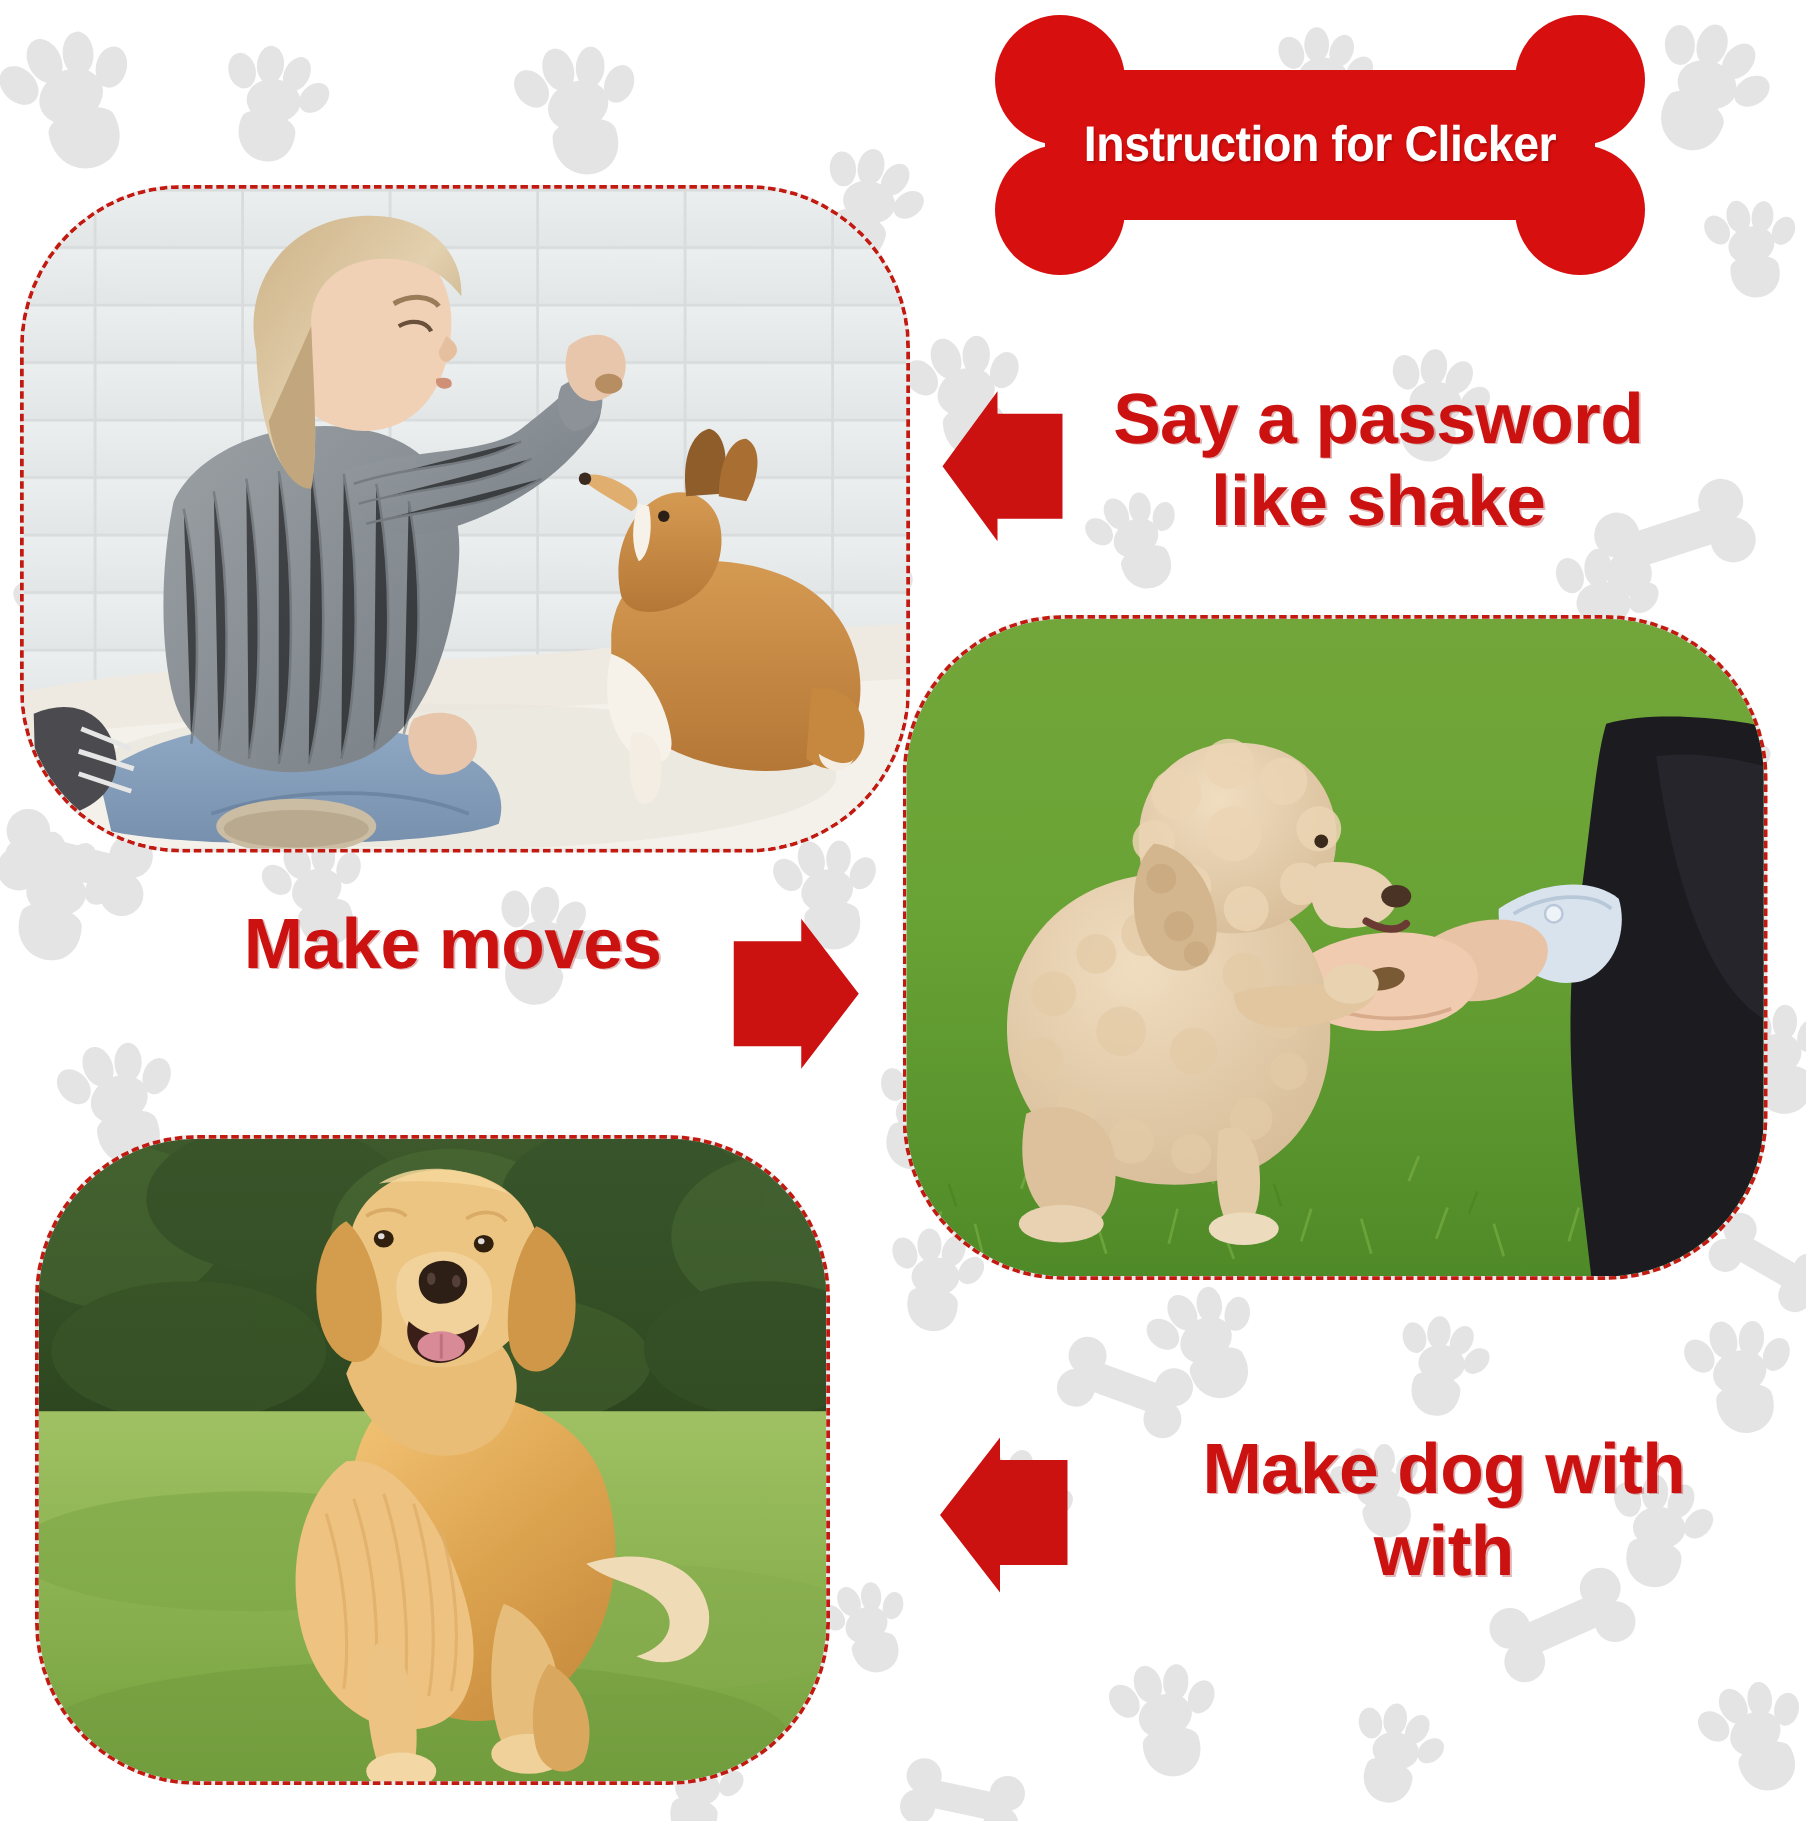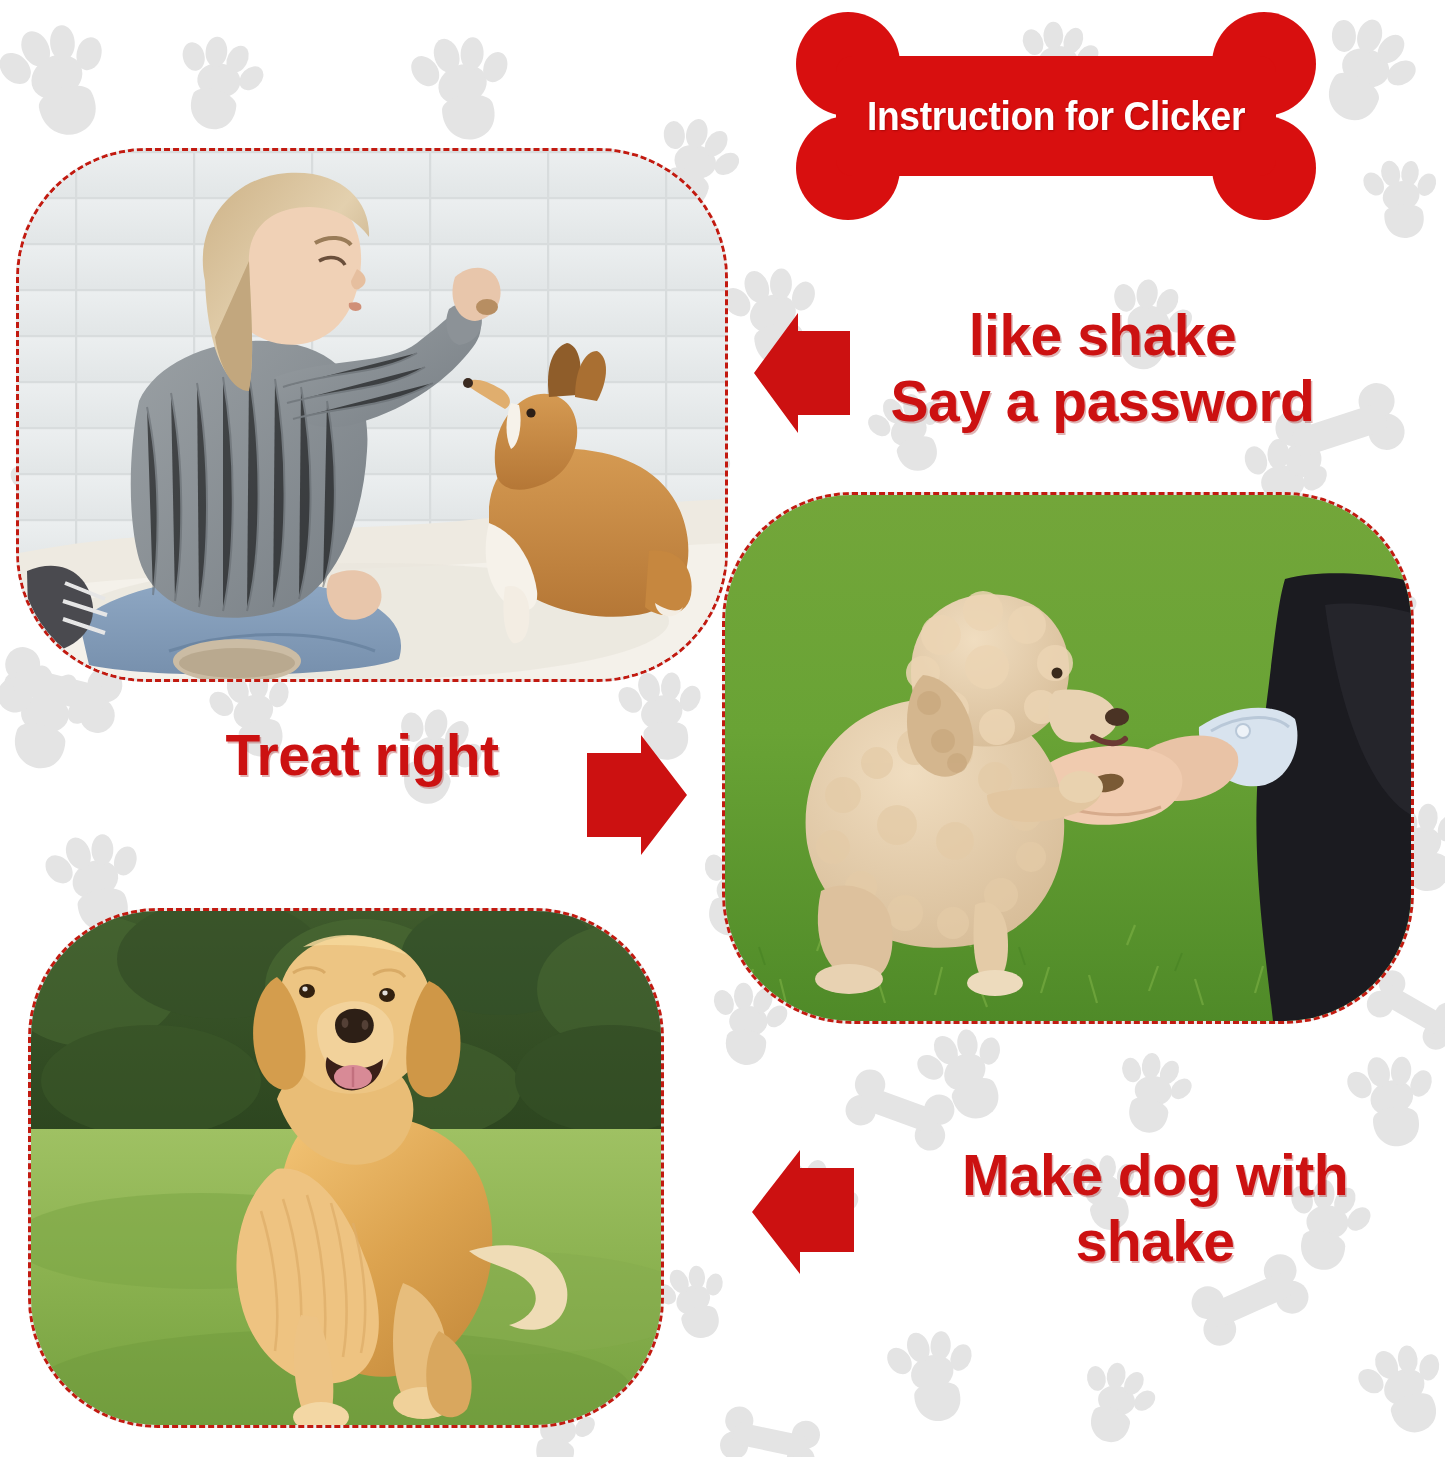--- a/index.html
+++ b/index.html
@@ -503,32 +503,32 @@
 
         <path d="M272 36 C 300 18, 348 20, 376 44 C 350 34, 300 32, 272 36 Z" fill="#f5d79b" opacity="0.85"></path>
       </svg>
     </div>
   </div>
 
   <svg class="arrow" style="left:752px; top:305px;" width="100" height="136" viewBox="0 0 100 136" xmlns="http://www.w3.org/2000/svg">
     <path d="M2 68 L46 8 L46 26 L98 26 L98 110 L46 110 L46 128 Z" fill="#cc1111"></path>
   </svg>
   <div class="step-label" style="left:860px; top:302px; width:485px;">
+    <span class="ln">Say a password</span>
     <span class="ln">like shake</span>
-    <span class="ln">Say a password</span>
   </div>
 
   <div class="step-label" style="left:152px; top:722px; width:420px;">
-    <span class="ln">Treat right</span>
+    <span class="ln">Make moves</span>
   </div>
   <svg class="arrow" style="left:581px; top:727px;" width="108" height="136" viewBox="0 0 108 136" xmlns="http://www.w3.org/2000/svg">
     <path d="M106 68 L60 8 L60 26 L6 26 L6 110 L60 110 L60 128 Z" fill="#cc1111"></path>
   </svg>
 
   <svg class="arrow" style="left:750px; top:1144px;" width="108" height="136" viewBox="0 0 108 136" xmlns="http://www.w3.org/2000/svg">
     <path d="M2 68 L50 6 L50 24 L104 24 L104 108 L50 108 L50 130 Z" fill="#cc1111"></path>
   </svg>
   <div class="step-label" style="left:905px; top:1142px; width:500px;">
     <span class="ln">Make dog with</span>
-    <span class="ln">shake</span>
+    <span class="ln">with</span>
   </div>
 
 </div>
 
 </body></html>

